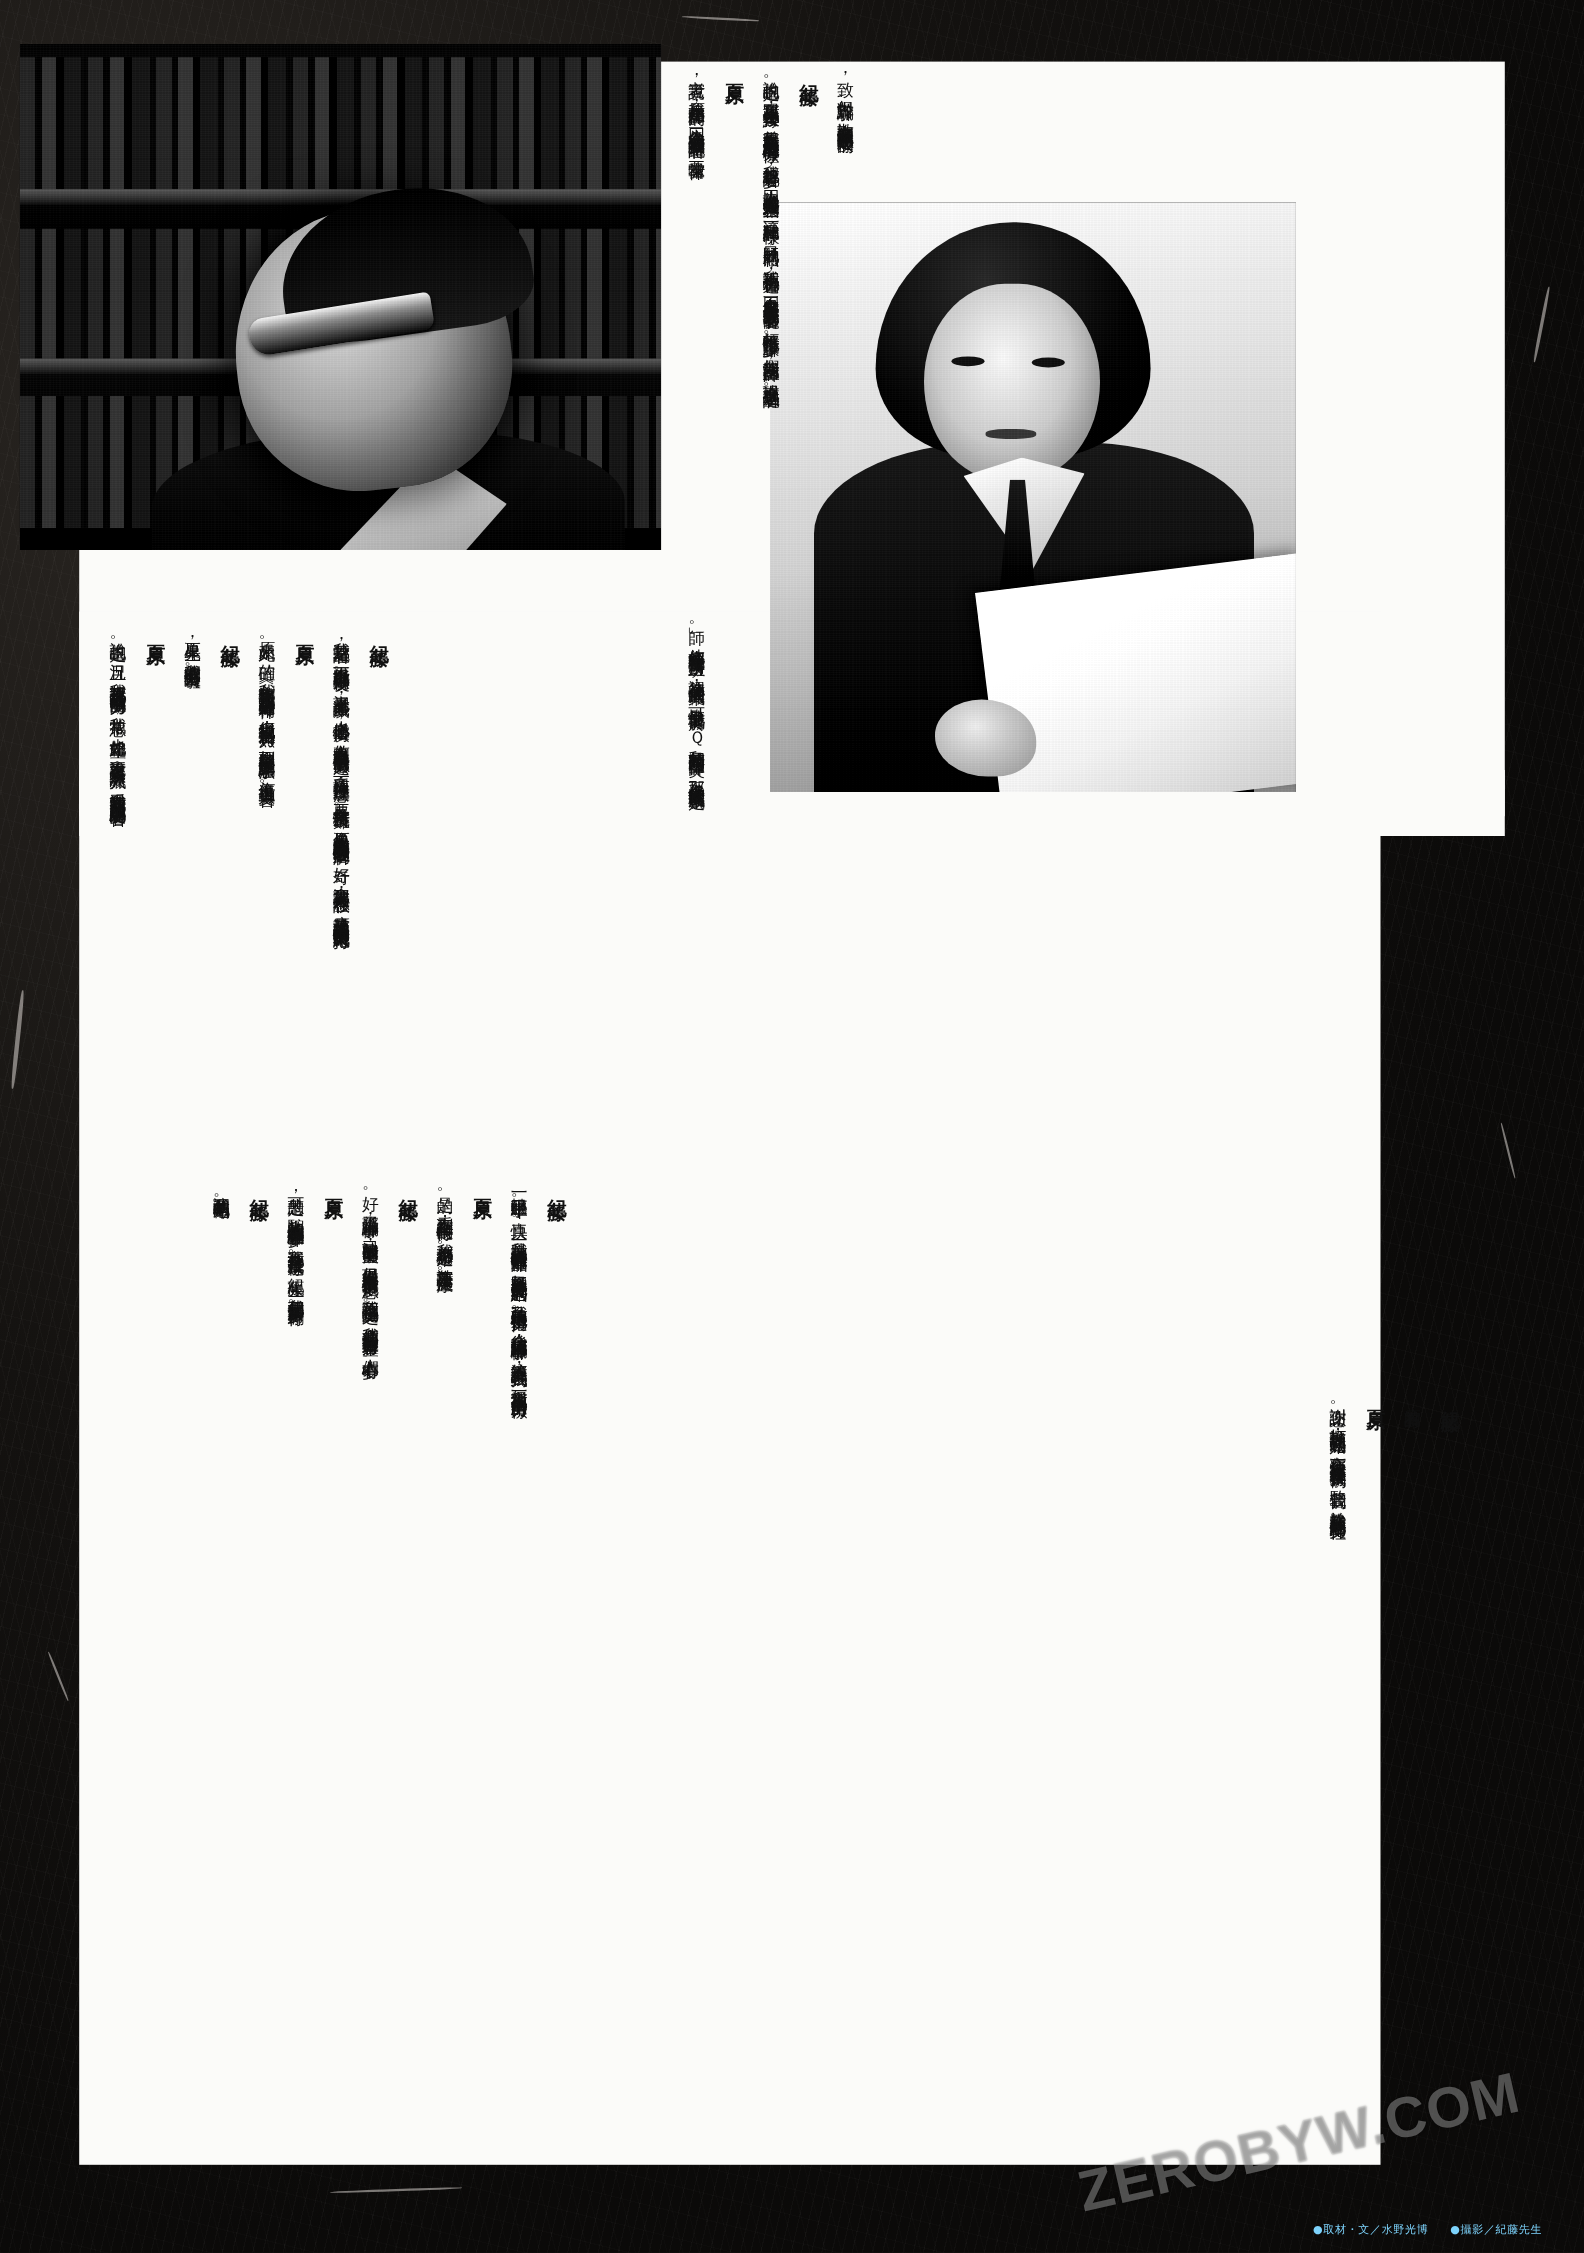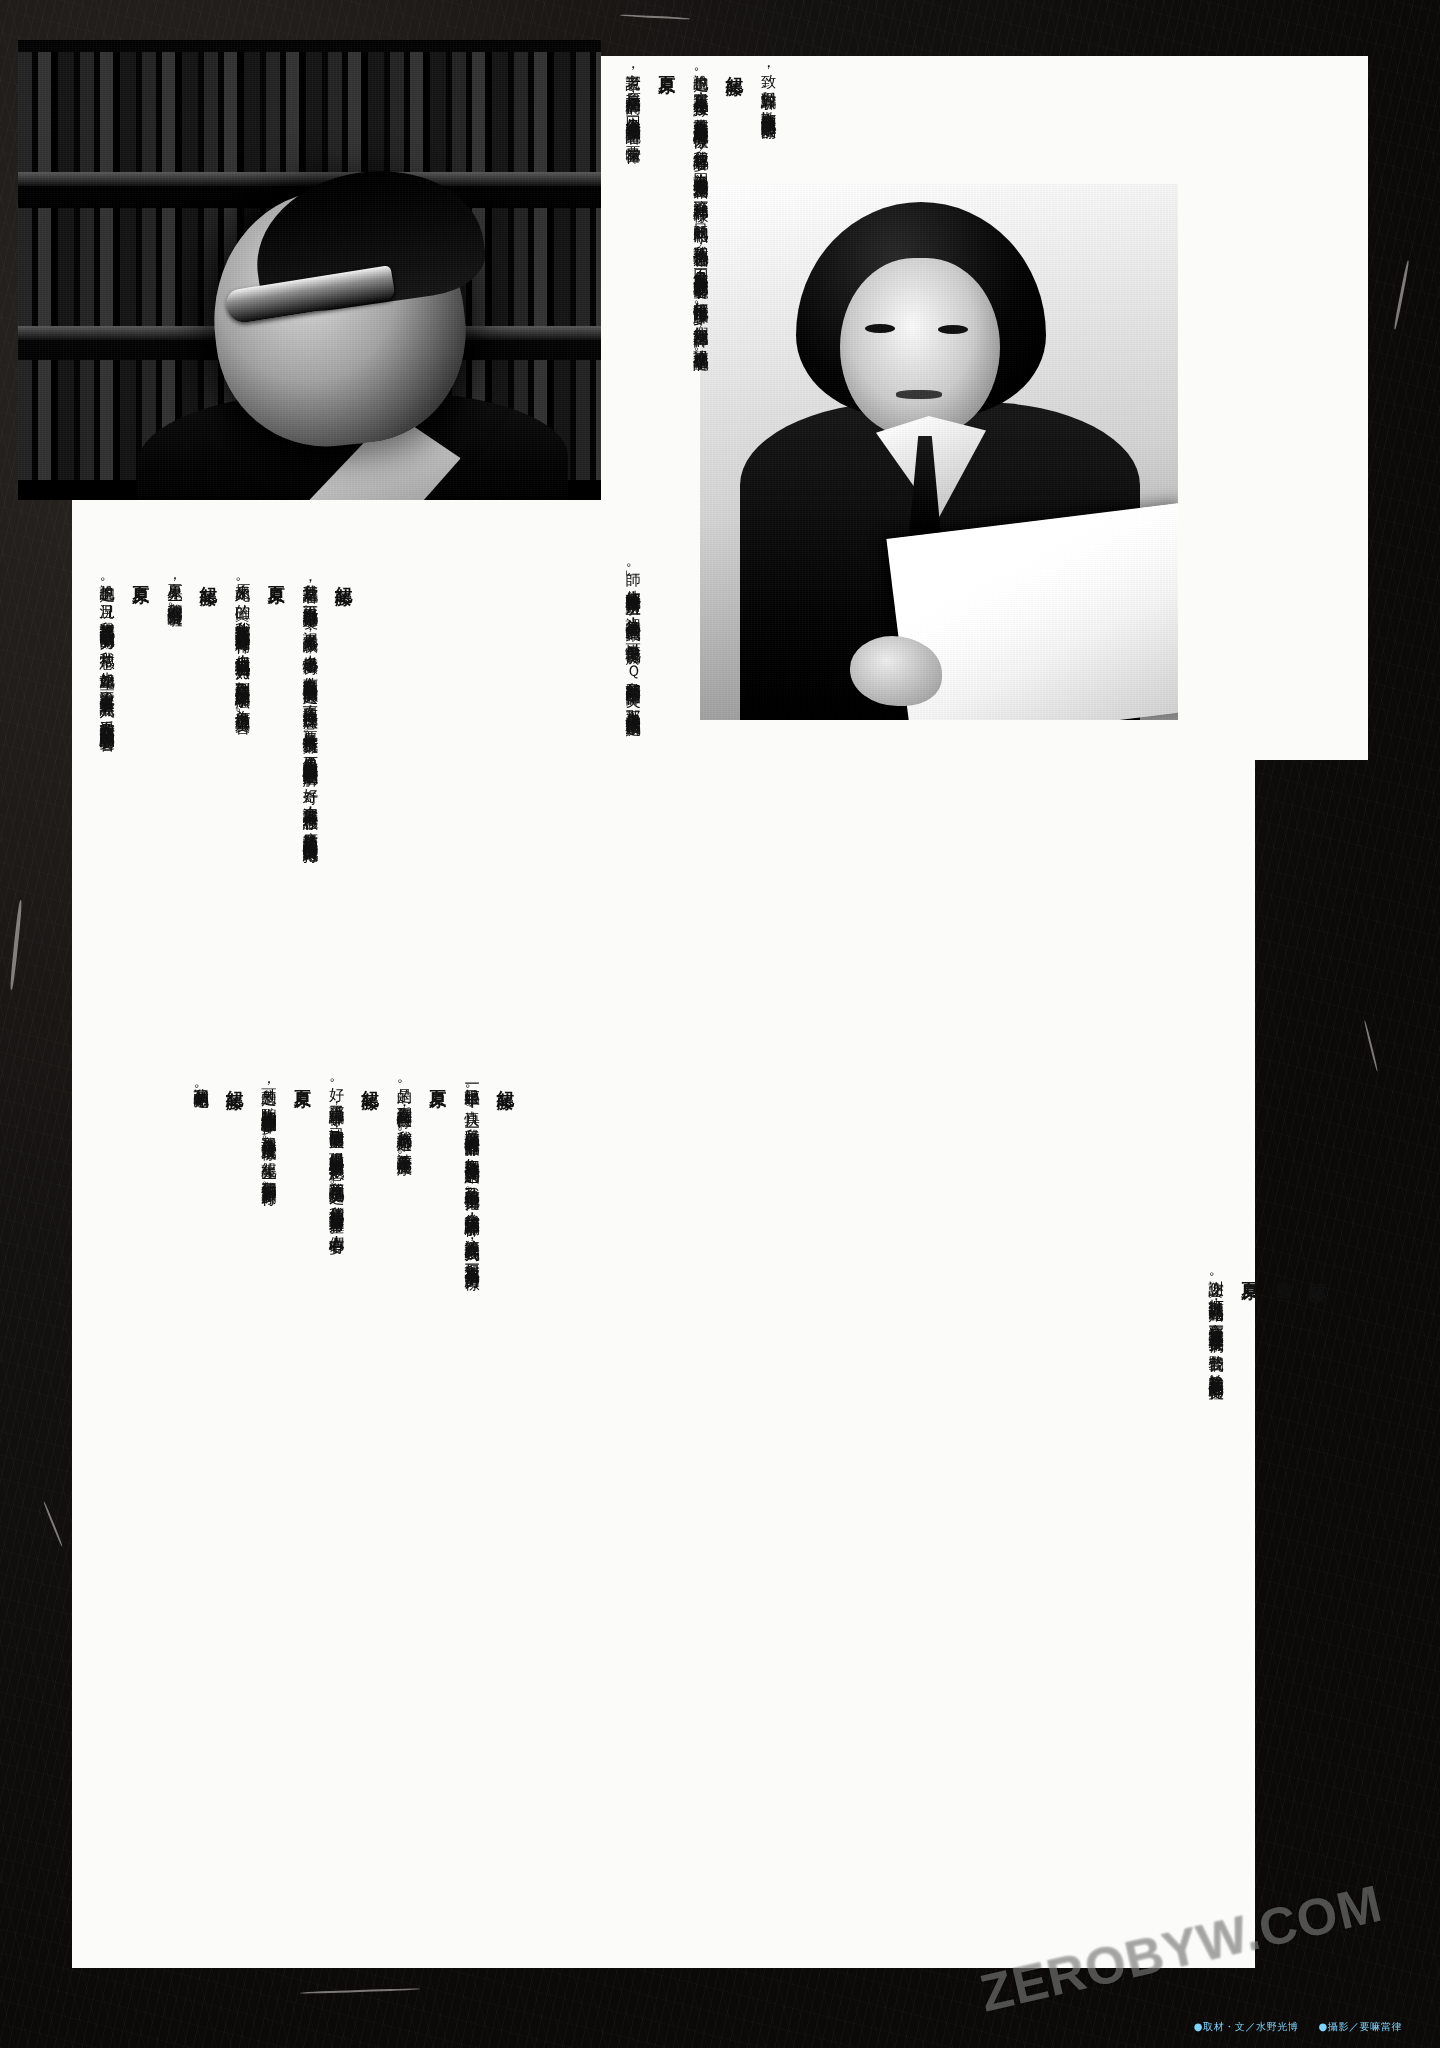--- a/index.html
+++ b/index.html
@@ -344,14 +344,14 @@
   <div class="vtext speaker">紀藤</div>
   <div class="vtext">應該賞的有。</div>
   <div class="vtext speaker">夏原</div>
   <div class="vtext" style="height:240px">謝謝您。打《詐欺獵人》連載開始，有您這位法律專家一直在幕後支持我們、監督我們，始終是我和黑丸老師的精神支柱。</div>
 </div>
 
 <div class="watermark">ZEROBYW.COM</div>
 
 <div class="credits">
   <span>●取材・文／水野光博</span>
-  <span>●攝影／要嘛當律</span>
+  <span>●攝影／紀藤先生</span>
 </div>
 
 </body></html>

